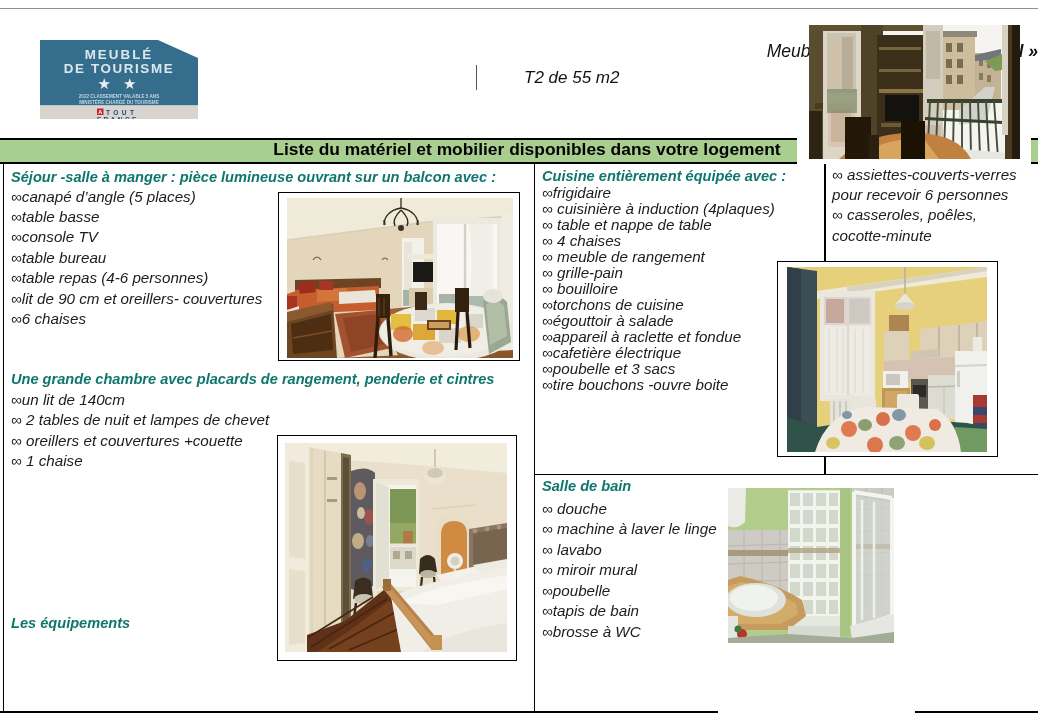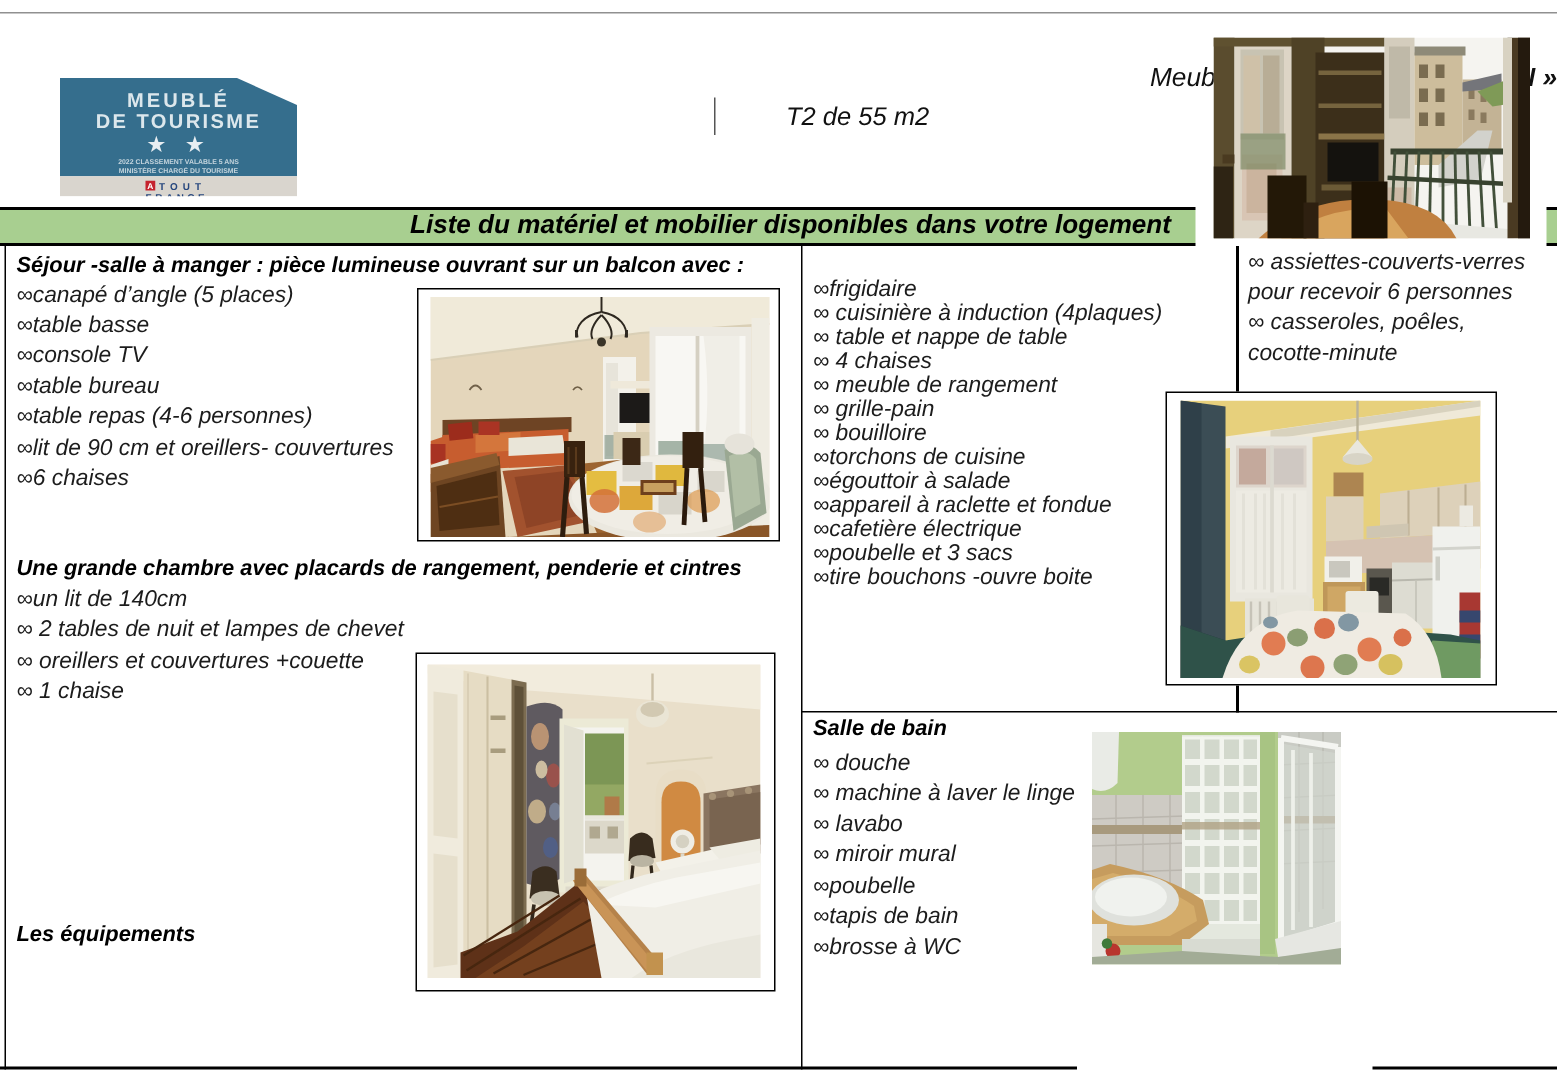--- a/index.html
+++ b/index.html
@@ -1,28 +1,28 @@
 <!DOCTYPE html>
 <html><head>
 <meta charset="utf-8">
 <style>
   html,body{margin:0;padding:0;background:#fff;}
   #page{position:relative;width:1038px;height:715px;background:#fff;overflow:hidden;
         font-family:"Liberation Sans",sans-serif;}
   .abs{position:absolute;}
   .it{font-style:italic;color:#1c1c1c;font-size:15.2px;line-height:20.45px;white-space:pre;}
-  .hd{font-style:italic;font-weight:bold;color:#000000;white-space:pre;}
+  .hd{font-style:italic;font-weight:bold;color:#0f766e;white-space:pre;}
 </style>
 </head>
 <body>
 <div id="page">
 
 <div class="abs" style="left:0;top:8px;width:1038px;height:1px;background:#909090;"></div>
 
-<div class="abs" style="left:40px;top:52px;width:190px;height:79px;overflow:hidden;">
+<div class="abs" style="left:40px;top:40px;width:190px;height:79px;overflow:hidden;">
   
   <svg width="158" height="79" viewBox="0 0 158 79">
     <polygon points="0,0 118,0 158,18 158,65.5 0,65.5" fill="#356e8d"></polygon>
     <rect x="0" y="65.5" width="158" height="13.5" fill="#d9d5ce"></rect>
     <text x="79" y="19" text-anchor="middle" fill="#dce7ec" font-size="13.4" font-weight="bold" letter-spacing="2" font-family="Liberation Sans,sans-serif">MEUBLÉ</text>
     <text x="79" y="33" text-anchor="middle" fill="#dce7ec" font-size="13.4" font-weight="bold" letter-spacing="1.6" font-family="Liberation Sans,sans-serif">DE TOURISME</text>
     <text x="79" y="49" text-anchor="middle" fill="#e8eef2" font-size="15" letter-spacing="4" font-family="Liberation Sans,sans-serif">★ ★</text>
     <text x="79" y="57.5" text-anchor="middle" fill="#c3d4dd" font-size="4.6" font-weight="bold" font-family="Liberation Sans,sans-serif">2022 CLASSEMENT VALABLE 5 ANS</text>
     <text x="79" y="63.5" text-anchor="middle" fill="#c3d4dd" font-size="4.6" font-weight="bold" font-family="Liberation Sans,sans-serif">MINISTÈRE CHARGÉ DU TOURISME</text>
 
@@ -39,21 +39,21 @@
 
 <div class="abs" style="left:480px;top:67.5px;">
   <span style="font-style:italic;font-size:17px;color:#111;white-space:pre;margin-left:44px;">T2 de 55 m2</span>
 </div>
 
 <div class="abs" style="left:475.5px;top:65px;width:1px;height:25px;background:#555;"></div>
 
 <div class="abs" style="left:0;top:138px;width:1038px;height:26px;background:#a8cf90;border-top:2px solid #000;border-bottom:2px solid #000;box-sizing:border-box;"></div>
 
 <div class="abs" style="left:8px;top:139px;width:1038px;text-align:center;">
-  <span style="font-style:italic;font-weight:bold;font-size:17.4px;color:#000;">Liste du matériel et mobilier disponibles dans votre logement</span>
+  <span style="font-weight:bold;font-size:17.4px;color:#000;">Liste du matériel et mobilier disponibles dans votre logement</span>
 </div>
 
 <div class="abs" style="left:797px;top:135px;width:234px;height:30px;background:#fff;"></div>
 
 <div class="abs" style="left:2.5px;top:164px;width:1.8px;height:549px;background:#000;"></div>
 
 <div class="abs" style="left:533.5px;top:164px;width:1.8px;height:549px;background:#000;"></div>
 
 <div class="abs" style="left:823.8px;top:164px;width:1.8px;height:98px;background:#000;"></div>
 
@@ -78,20 +78,21 @@
 <div class="abs hd" style="left:11px;top:370.5px;font-size:14.6px;">Une grande chambre avec placards de rangement, penderie et cintres</div>
 
 <div class="abs it" style="left:11px;top:390px;">∞un lit de 140cm
 ∞ 2 tables de nuit et lampes de chevet
 ∞ oreillers et couvertures +couette
 ∞ 1 chaise</div>
 
 <div class="abs hd" style="left:11px;top:568px;font-size:14.6px;margin-top:47px;">Les équipements</div>
 
 
+<div class="abs hd" style="left:542px;top:168px;font-size:14.6px;">Cuisine entièrement équipée avec :</div>
 
 <div class="abs it" style="left:542px;top:185px;line-height:16px;">∞frigidaire
 ∞ cuisinière à induction (4plaques)
 ∞ table et nappe de table
 ∞ 4 chaises
 ∞ meuble de rangement
 ∞ grille-pain
 ∞ bouilloire
 ∞torchons de cuisine
 ∞égouttoir à salade

